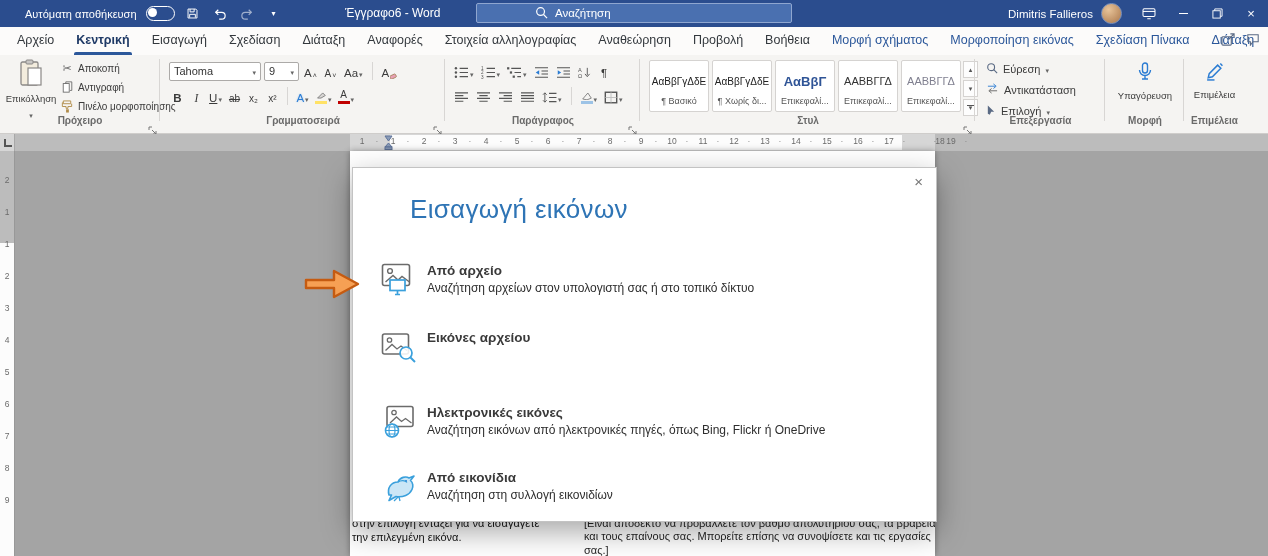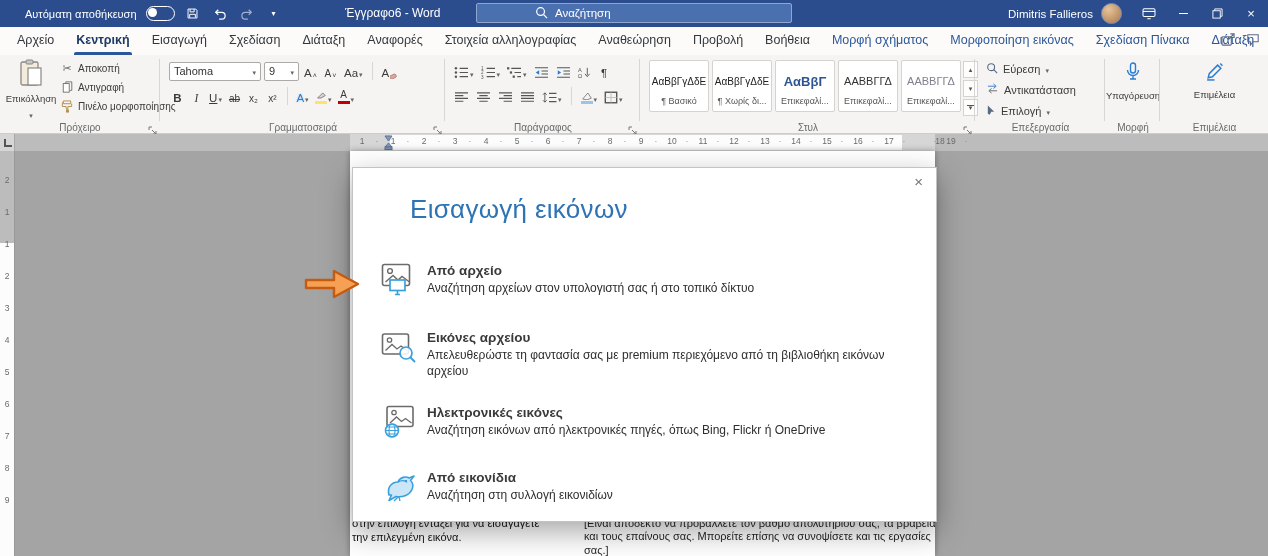--- a/index.html
+++ b/index.html
@@ -31,28 +31,28 @@
           display:flex;align-items:stretch;padding-left:6px;}
   .tab{padding:0 11px;font-size:12.5px;color:#33383d;line-height:27px;position:relative;white-space:nowrap;}
   .tab.active{font-weight:bold;color:#1f3a66;}
   .tab.active::after{content:"";position:absolute;left:9px;right:9px;bottom:0;height:3px;background:var(--accent,#2b579a);border-radius:2px 2px 0 0;}
   .tab.ctx{color:var(--contextual-tab,#2b579a);}
   .tabrow-right{position:absolute;right:8px;top:27px;height:28px;display:flex;align-items:center;gap:10px;}
   
   .ribbon{position:absolute;top:55px;left:0;right:0;height:78px;background:#f5f4f2;border-bottom:1px solid #cfcdcb;}
   .grp{position:absolute;top:0;bottom:0;}
   .grp::after{content:"";position:absolute;right:0;top:4px;bottom:12px;width:1px;background:#d8d6d4;}
-  .grp-label{position:absolute;bottom:0;left:0;right:0;text-align:center;font-size:10px;color:#6a6a6a;white-space:nowrap;}
+  .grp-label{position:absolute;bottom:7px;left:0;right:0;text-align:center;font-size:10px;color:#6a6a6a;white-space:nowrap;font-weight:bold;}
   .launcher{position:absolute;right:3px;bottom:3px;width:9px;height:9px;}
   .g-clip{left:0;width:160px;}
   .g-font{left:161px;width:284px;}
   .g-para{left:446px;width:194px;}
   .g-styles{left:641px;width:334px;}
   .g-edit{left:976px;width:129px;}
-  .g-voice{left:1106px;width:54px;}
+  .g-voice{left:1106px;width:54px;padding-left:24px;}
   .g-editor{left:1161px;width:107px;}
   .g-editor::after{display:none;}
   .paste-btn{position:absolute;left:5px;top:4px;width:52px;height:58px;display:flex;flex-direction:column;
              align-items:center;justify-content:flex-start;border-radius:3px;}
   .pb-label{font-size:9.5px;color:#3b3b3b;margin-top:2px;}
   .clip-col{position:absolute;left:60px;top:5px;display:flex;flex-direction:column;gap:3px;}
   .sbtn{display:flex;align-items:center;gap:4px;font-size:10px;color:#3b3b3b;height:16px;white-space:nowrap;}
   .sicon{width:14px;display:inline-flex;justify-content:center;font-size:11px;color:#6a6a6a;}
   .chev{display:inline-block;}
   .chev::after{content:"▾";font-size:7px;color:#666;line-height:1;}
@@ -656,21 +656,20 @@
           <svg width="38" height="34" viewBox="0 0 38 34">
               <rect x="1.5" y="4" width="26" height="20" rx="2" fill="#fff" stroke="#6b6b6b" stroke-width="1.6"></rect>
               <circle cx="8.5" cy="10" r="2.2" fill="none" stroke="#6b6b6b" stroke-width="1.3"></circle>
               <path d="M4.5 20.5 11 14.5l5 4.5 4-3 6 4.5" fill="none" stroke="#6b6b6b" stroke-width="1.3"></path>
               <circle cx="25" cy="23" r="6" fill="#fff" fill-opacity="0.88" stroke="#3AA0DC" stroke-width="1.7"></circle>
               <path d="M29.5 27.5 34 32" stroke="#3AA0DC" stroke-width="1.9"></path>
             </svg>
         </span>
         <div class="opt-text">
           <div class="opt-label">Εικόνες αρχείου</div>
-          <div class="opt-desc">Απελευθερώστε τη φαντασία σας με premium περιεχόμενο από τη βιβλιοθήκη εικόνων αρχείου</div>
         </div>
       </div>
 
       <div class="dlg-opt o3">
         <span class="opt-icon">
           <svg width="38" height="34" viewBox="0 0 38 34">
               <rect x="6" y="1.5" width="26" height="20" rx="2" fill="#fff" stroke="#6b6b6b" stroke-width="1.6"></rect>
               <circle cx="13" cy="7.5" r="2.2" fill="none" stroke="#6b6b6b" stroke-width="1.3"></circle>
               <path d="M9 18l6.5-6 5 4.5 4-3 6 4.5" fill="none" stroke="#6b6b6b" stroke-width="1.3"></path>
               <circle cx="11" cy="25.5" r="6.5" fill="#fff" stroke="#3AA0DC" stroke-width="1.6"></circle>

